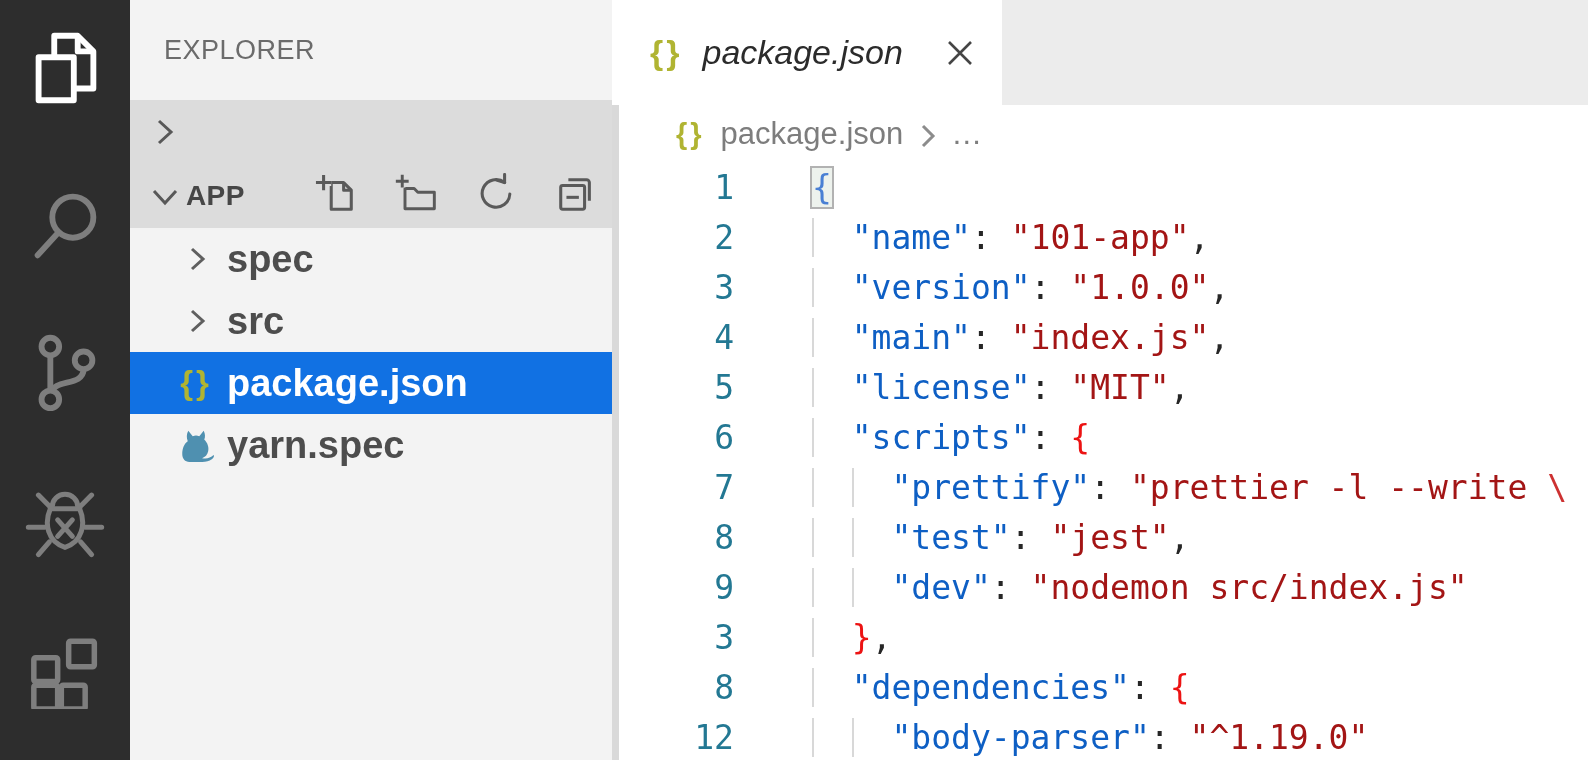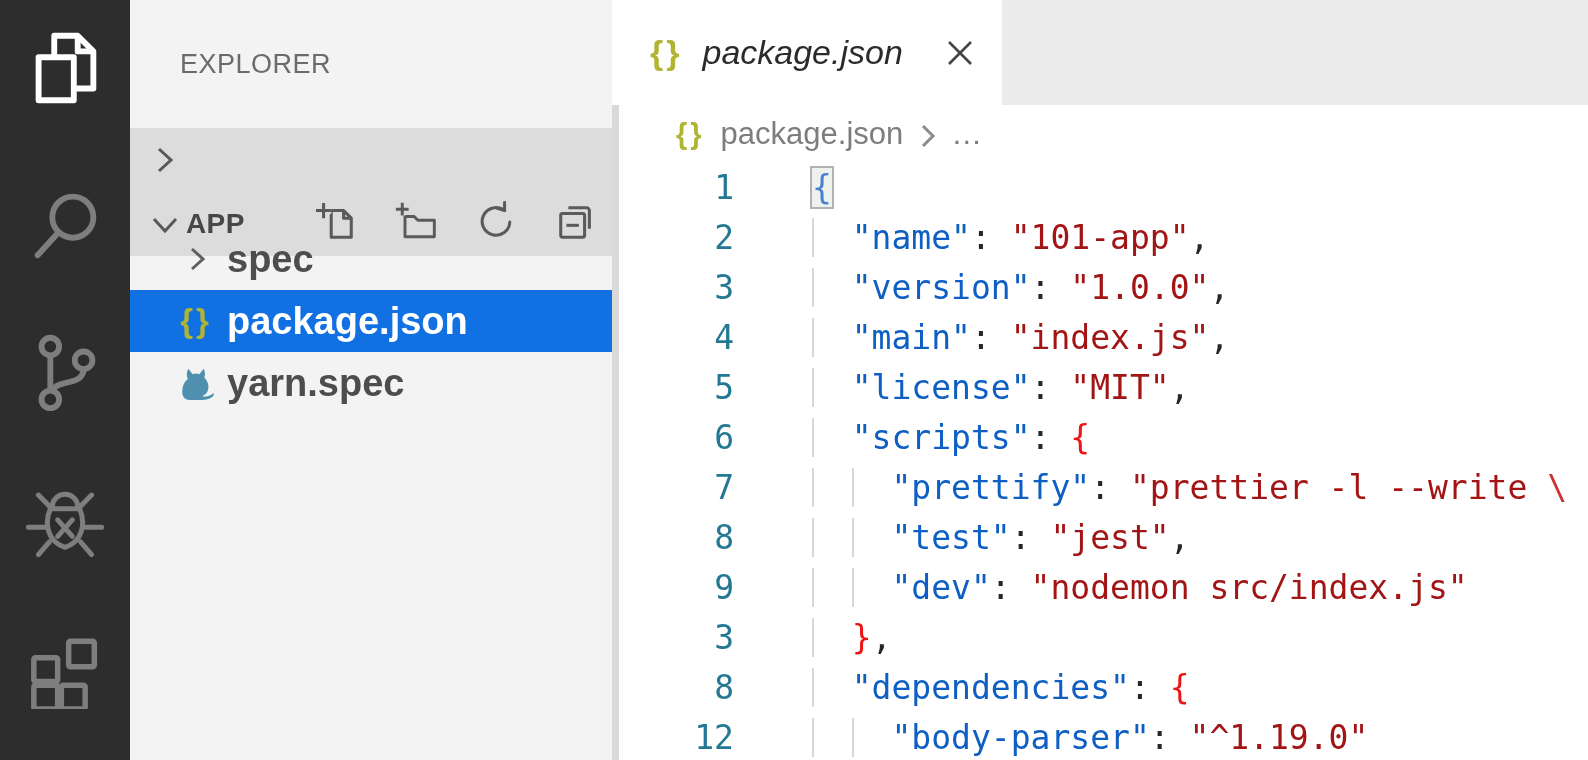--- a/index.html
+++ b/index.html
@@ -8,21 +8,21 @@
   #app { position:relative; width:1588px; height:760px; }
 
   
   #activitybar { position:absolute; left:0; top:0; width:130px; height:760px; background:#2d2d2d; }
   .ab-item { position:absolute; left:0; width:130px; height:100px; display:flex; align-items:center; justify-content:center; color:#7e7e7e; cursor:pointer; }
   .ab-item.active { color:#ffffff; }
   .ab-item svg { width:88px; height:88px; }
 
   
   #sidebar { position:absolute; left:130px; top:0; width:482px; height:760px; background:#f3f3f3; }
-  #sidebar-title { height:128px; display:flex; align-items:center; padding-left:50px;
+  #sidebar-title { height:100px; display:flex; align-items:center; padding-left:34px;
                    font-size:27px; color:#6b6b6b; letter-spacing:.5px; }
   .section-head { height:64px; background:#dcdcdc; display:flex; align-items:center; padding-left:18px; cursor:pointer; }
   .section-head .chev { width:34px; height:34px; flex:0 0 34px; display:flex; align-items:center; color:#585858; }
   .section-head .slabel { font-size:28px; font-weight:bold; color:#474747; letter-spacing:.4px; margin-left:4px; }
   .section-actions { margin-left:auto; margin-right:14px; display:flex; gap:36px; }
   .section-actions svg { width:44px; height:42px; color:#5a5a5a; cursor:pointer; }
 
   #tree { position:absolute; top:228px; left:0; width:482px; }
   .tree-row { position:relative; height:62px; display:flex; align-items:center; cursor:pointer; color:#4d4d4d; }
   .tree-row .twisty { position:absolute; left:55px; top:14px; width:26px; height:34px; color:#5f5f5f; }
@@ -171,20 +171,26 @@
         </span>
     </div>
 
     <div id="tree">
         <div class="tree-row">
           <span class="twisty"><svg viewBox="0 0 26 34" fill="none" stroke="currentColor" stroke-width="3">
               <path d="M7 7 l11 10 -11 10"></path>
             </svg></span>
           <span class="tlabel">spec</span>
         </div>
+        <div class="tree-row">
+          <span class="twisty"><svg viewBox="0 0 26 34" fill="none" stroke="currentColor" stroke-width="3">
+              <path d="M7 7 l11 10 -11 10"></path>
+            </svg></span>
+          <span class="tlabel">src</span>
+        </div>
         <div class="tree-row selected">
           <span class="ficon json-glyph">{}</span>
           <span class="tlabel">package.json</span>
         </div>
         <div class="tree-row">
           <span class="ficon">
             <svg viewBox="0 0 40 40">
               <path fill="#4f90b0" d="M13 7 l4 5 c2 -1 4 -1 6 0 l4 -5 c1.5 3 1.5 6 .5 8 c3 3 4.5 7 3.5 11 c-.7 3 -2.5 5 -5.5 6 c4 1 7.5 0 10.5 -2.8 c1 1.2 -.5 3.8 -3.5 4.8 c-2.5 1 -6 1.5 -9.5 1.5 h-9 c-4 0 -6.5 -3 -6.5 -7 c0 -6 2 -10 5 -12 c-1.2 -3.2 -1.2 -6.5 .5 -9.5 z"></path>
             </svg>
           </span>

